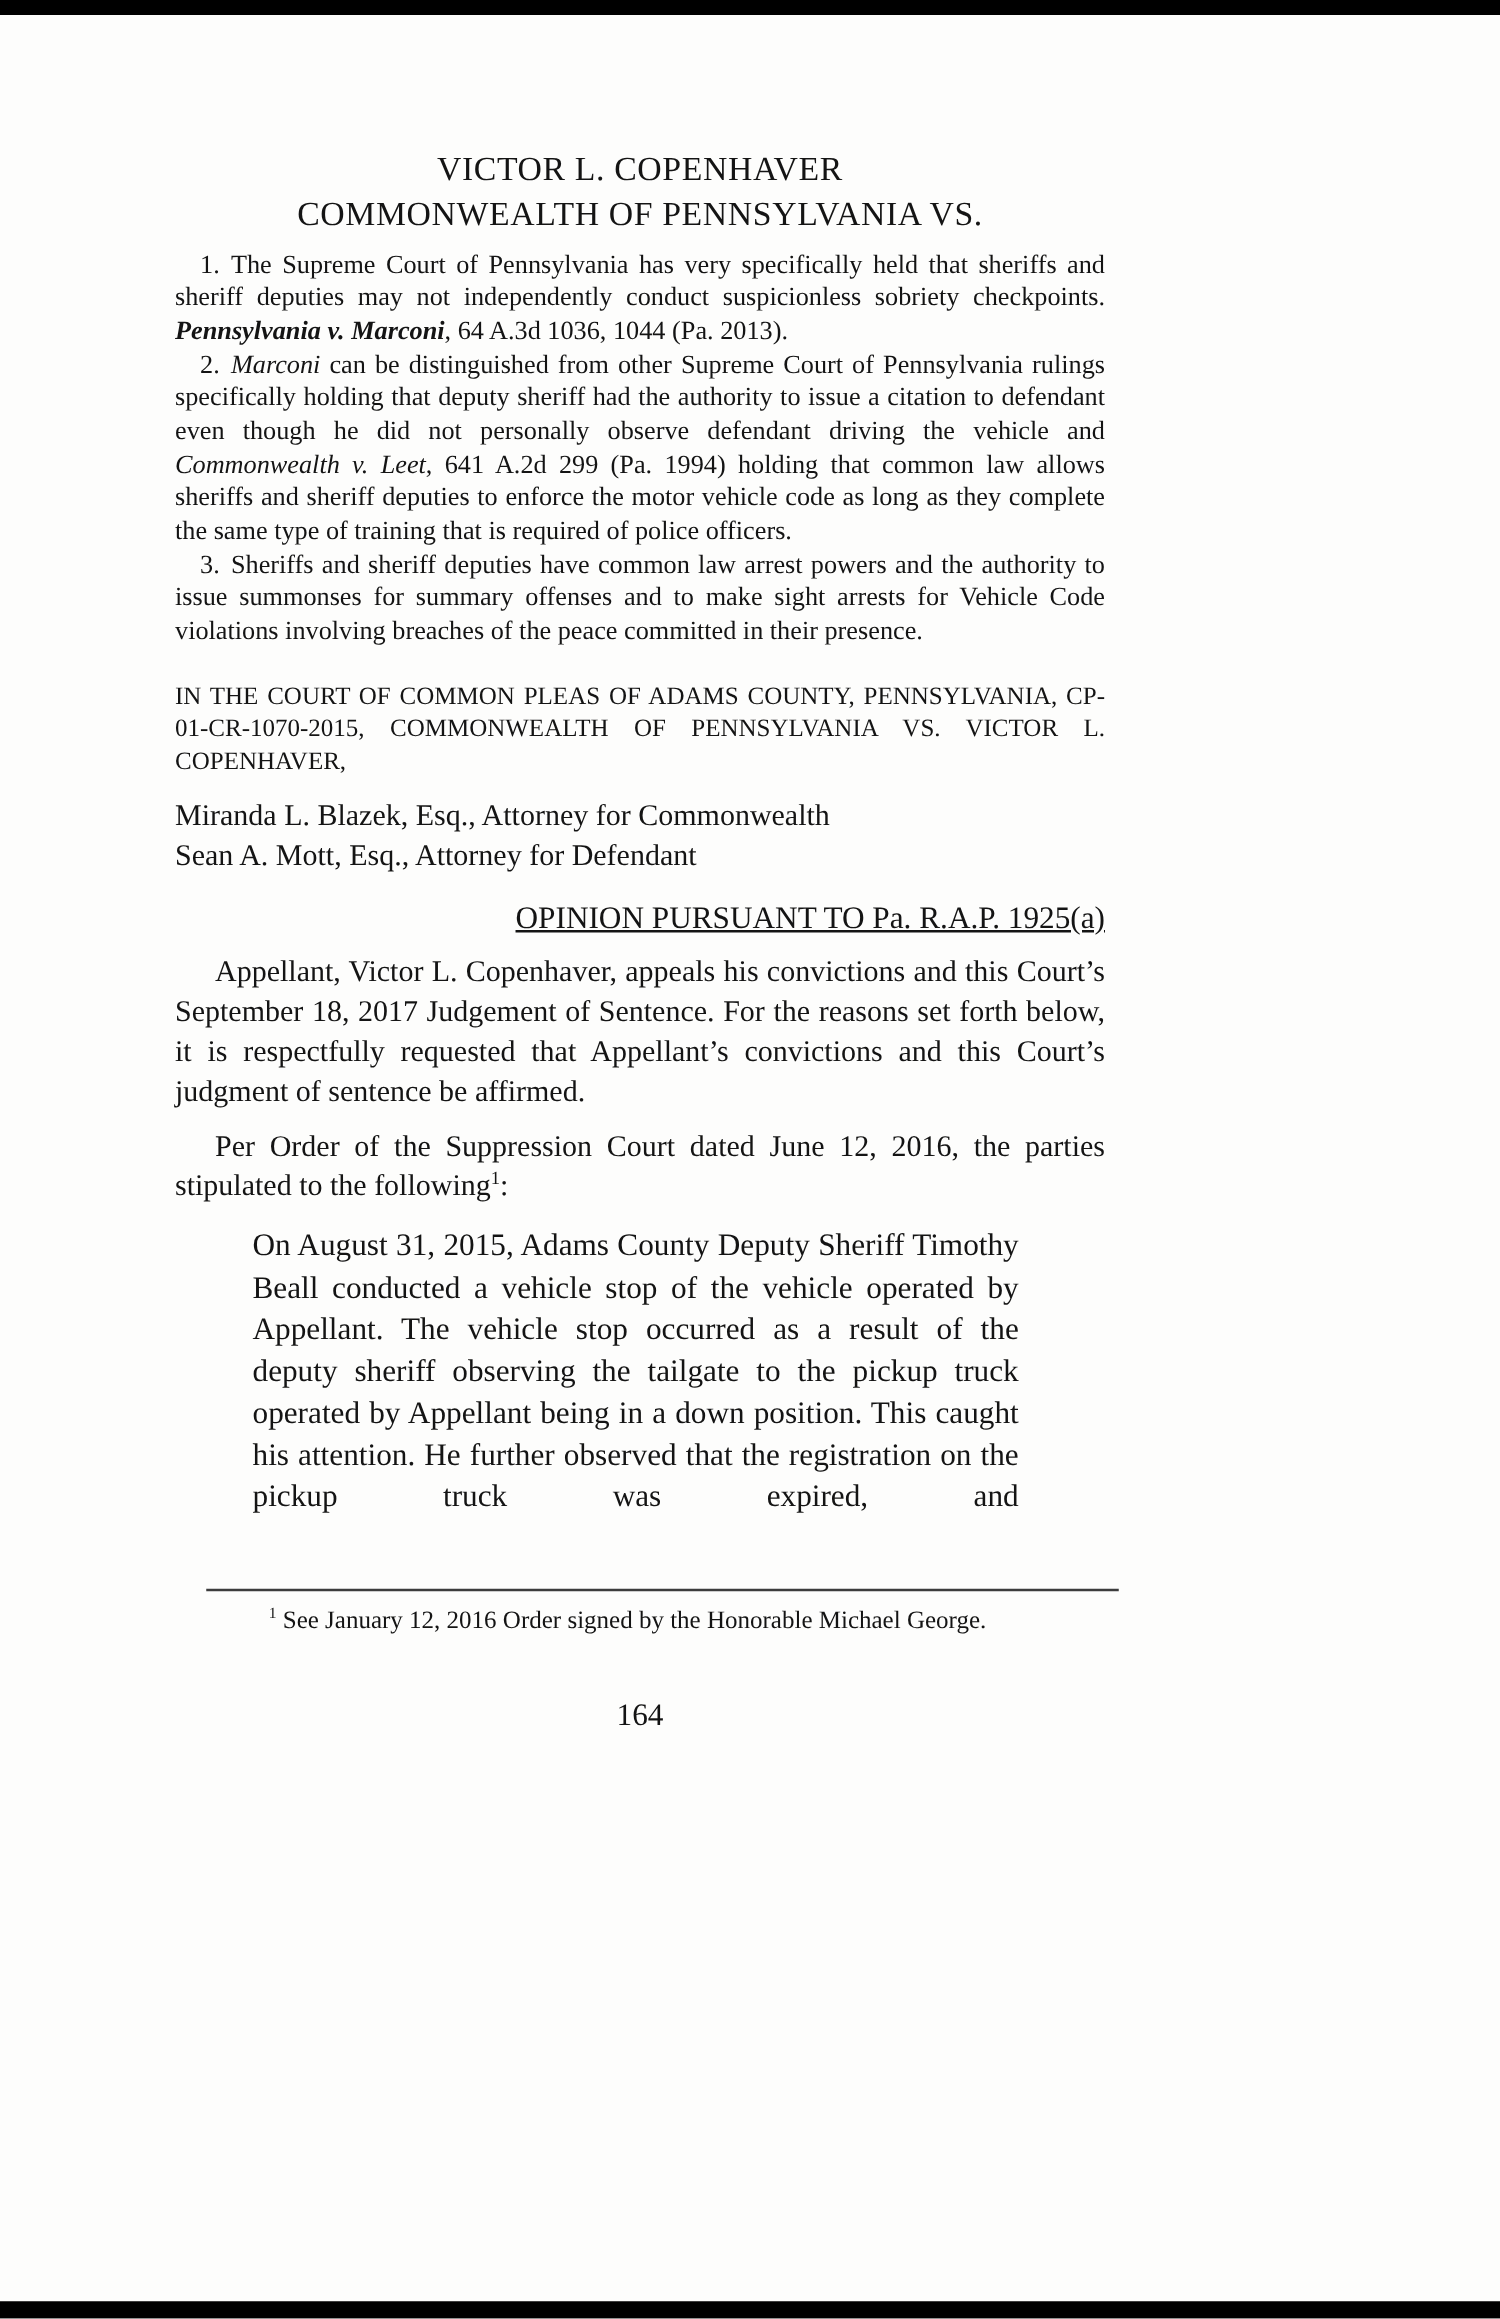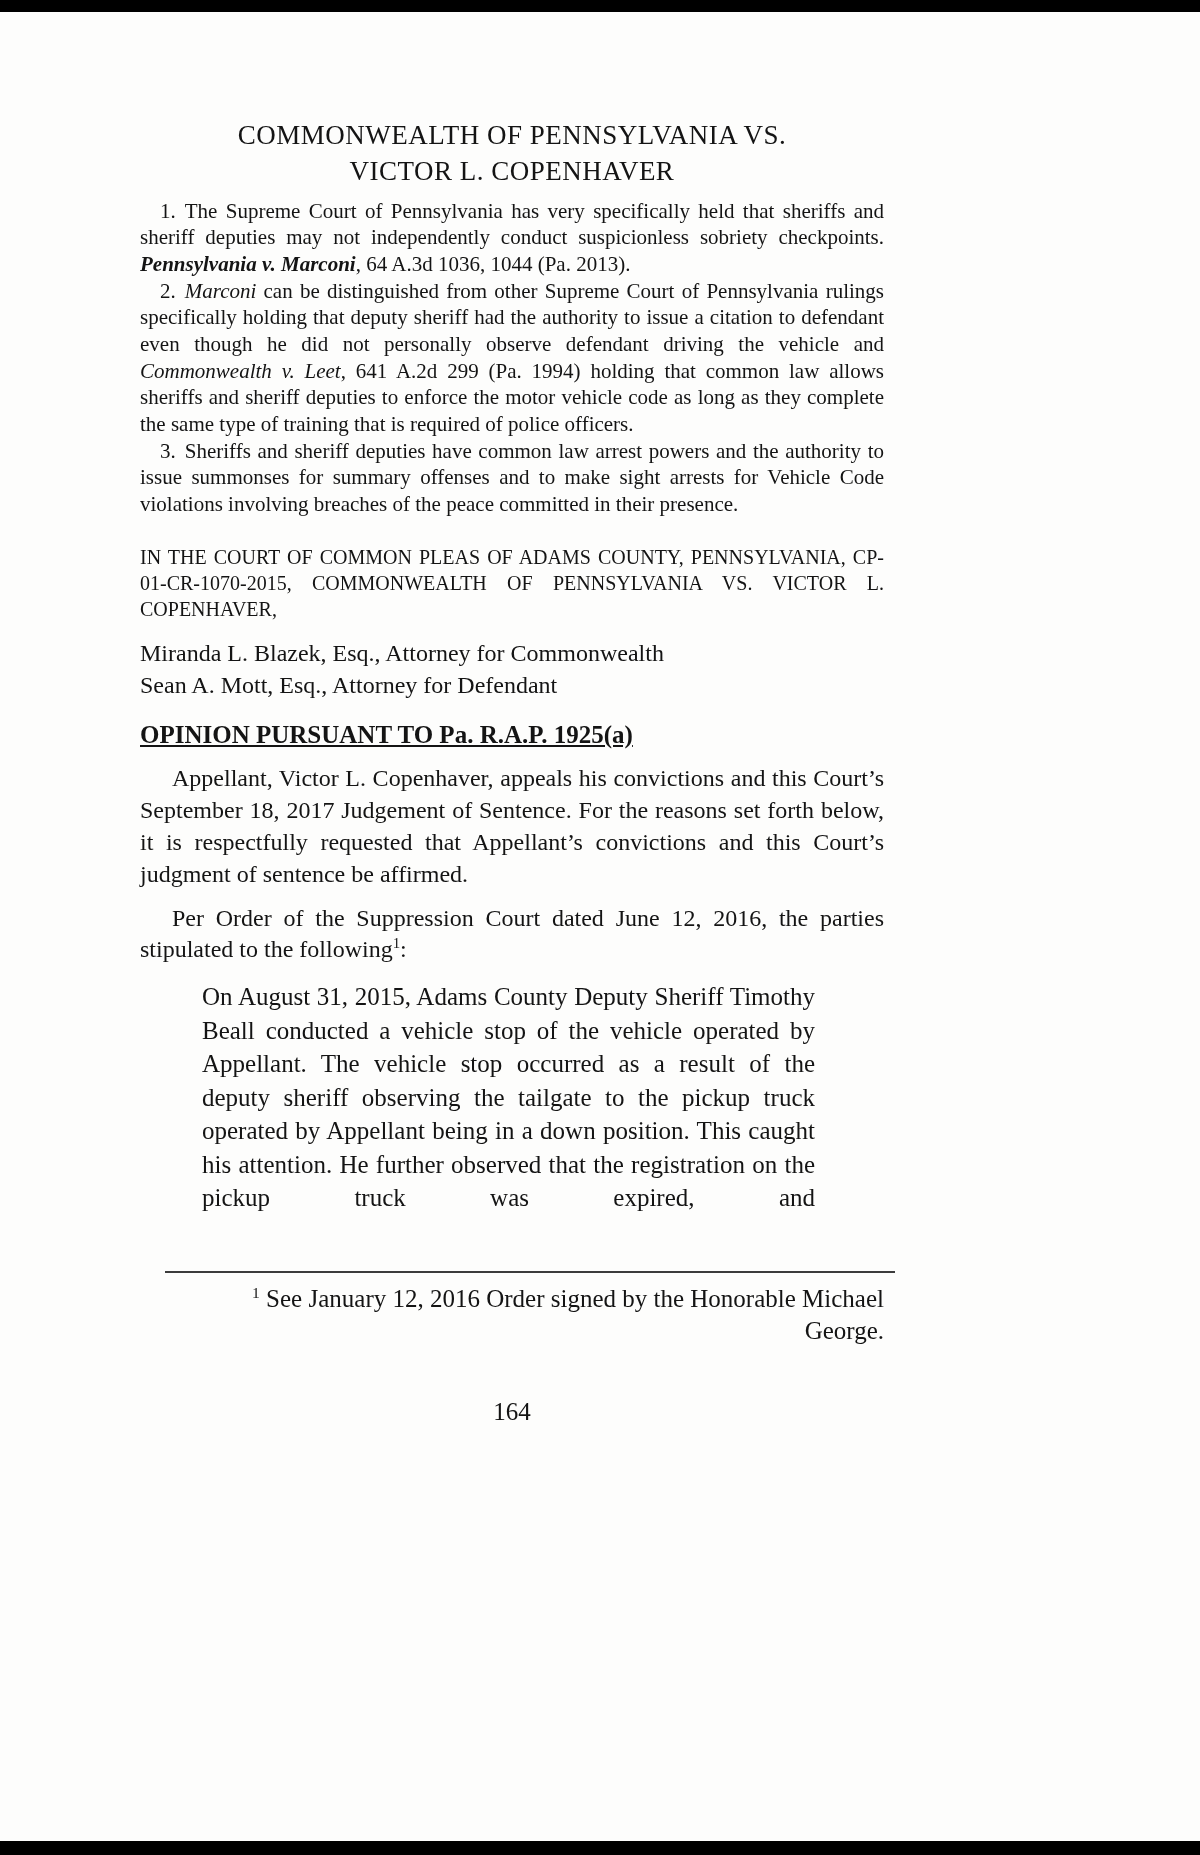--- a/index.html
+++ b/index.html
@@ -47,22 +47,22 @@
     text-align: justify;
   }
 
   .attorneys { margin: 15px 0 0 0; font-size: 24px; line-height: 1.33; }
   .attorneys .line { display: block; }
   .judge-line { margin: 13px 0 0 0; font-size: 25px; line-height: 1.33; }
 
   .opinion-heading {
     margin: 16px 0 0 0;
     font-size: 25px;
-    font-weight: 700;
-    text-align: left;
+    font-weight: 400;
+    text-align: right;
     text-decoration: underline;
     line-height: 1.33;
   }
 
   .body-para {
     margin: 12px 0 0 0;
     font-size: 24px;
     line-height: 1.33;
     text-align: justify;
     text-indent: 32px;
@@ -76,37 +76,37 @@
     text-align-last: justify;
   }
 
   .footnote-rule {
     margin: 56px 0 0 25px;
     width: 730px;
     height: 0;
     border: none;
     border-top: 2px solid #3c3c3c;
   }
-  .footnote { margin: 10px 0 0 75px; font-size: 25px; line-height: 1.3; text-align: right; }
+  .footnote { margin: 10px 0 0 75px; font-size: 20px; line-height: 1.3; }
 
   .sup { vertical-align: super; font-size: 0.62em; line-height: 0; }
 
   .page-number { margin: 50px 0 0 0; font-size: 25px; text-align: center; }
 </style>
 </head>
 <body>
 
 <div class="page">
   <div class="bar top"></div>
 
   <div class="content">
 
     <h1 class="case-title">
+      <span class="line">VICTOR L. COPENHAVER</span>
       <span class="line">COMMONWEALTH OF PENNSYLVANIA VS.</span>
-      <span class="line">VICTOR L. COPENHAVER</span>
     </h1>
 
     <p class="headnote"><span class="hn-num">1.</span><span>The Supreme Court of Pennsylvania has very specifically held that sheriffs and sheriff deputies may not independently conduct suspicionless sobriety checkpoints. </span><span class="bi">Pennsylvania v. Marconi</span><span>, 64 A.3d 1036, 1044 (Pa. 2013).</span></p>
 
     <p class="headnote"><span class="hn-num">2.</span><span class="it">Marconi</span><span> can be distinguished from other Supreme Court of Pennsylvania rulings specifically holding that deputy sheriff had the authority to issue a citation to defendant even though he did not personally observe defendant driving the vehicle and </span><span class="it">Commonwealth v. Leet</span><span>, 641 A.2d 299 (Pa. 1994) holding that common law allows sheriffs and sheriff deputies to enforce the motor vehicle code as long as they complete the same type of training that is required of police officers.</span></p>
 
     <p class="headnote"><span class="hn-num">3.</span><span>Sheriffs and sheriff deputies have common law arrest powers and the authority to issue summonses for summary offenses and to make sight arrests for Vehicle Code violations involving breaches of the peace committed in their presence.</span></p>
 
     <p class="court-block">IN THE COURT OF COMMON PLEAS OF ADAMS COUNTY, PENNSYLVANIA, CP-01-CR-1070-2015, COMMONWEALTH OF PENNSYLVANIA VS. VICTOR L. COPENHAVER,</p>
 

